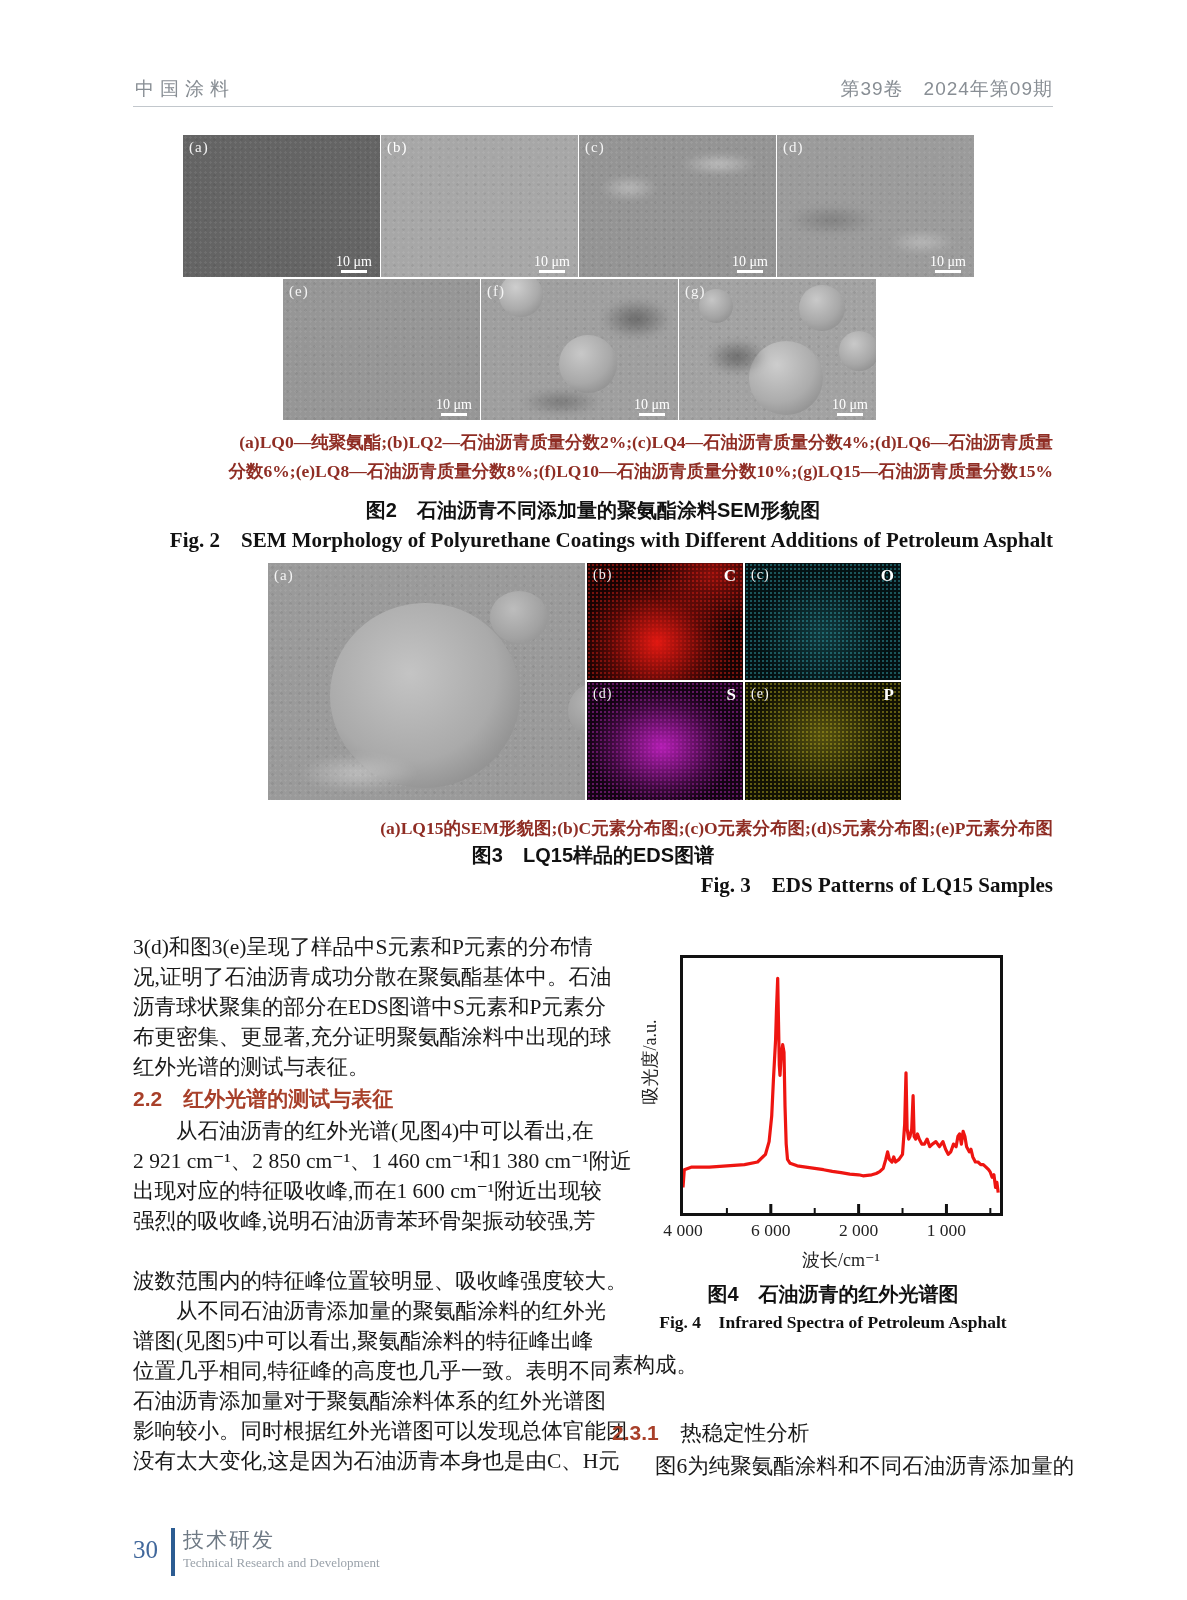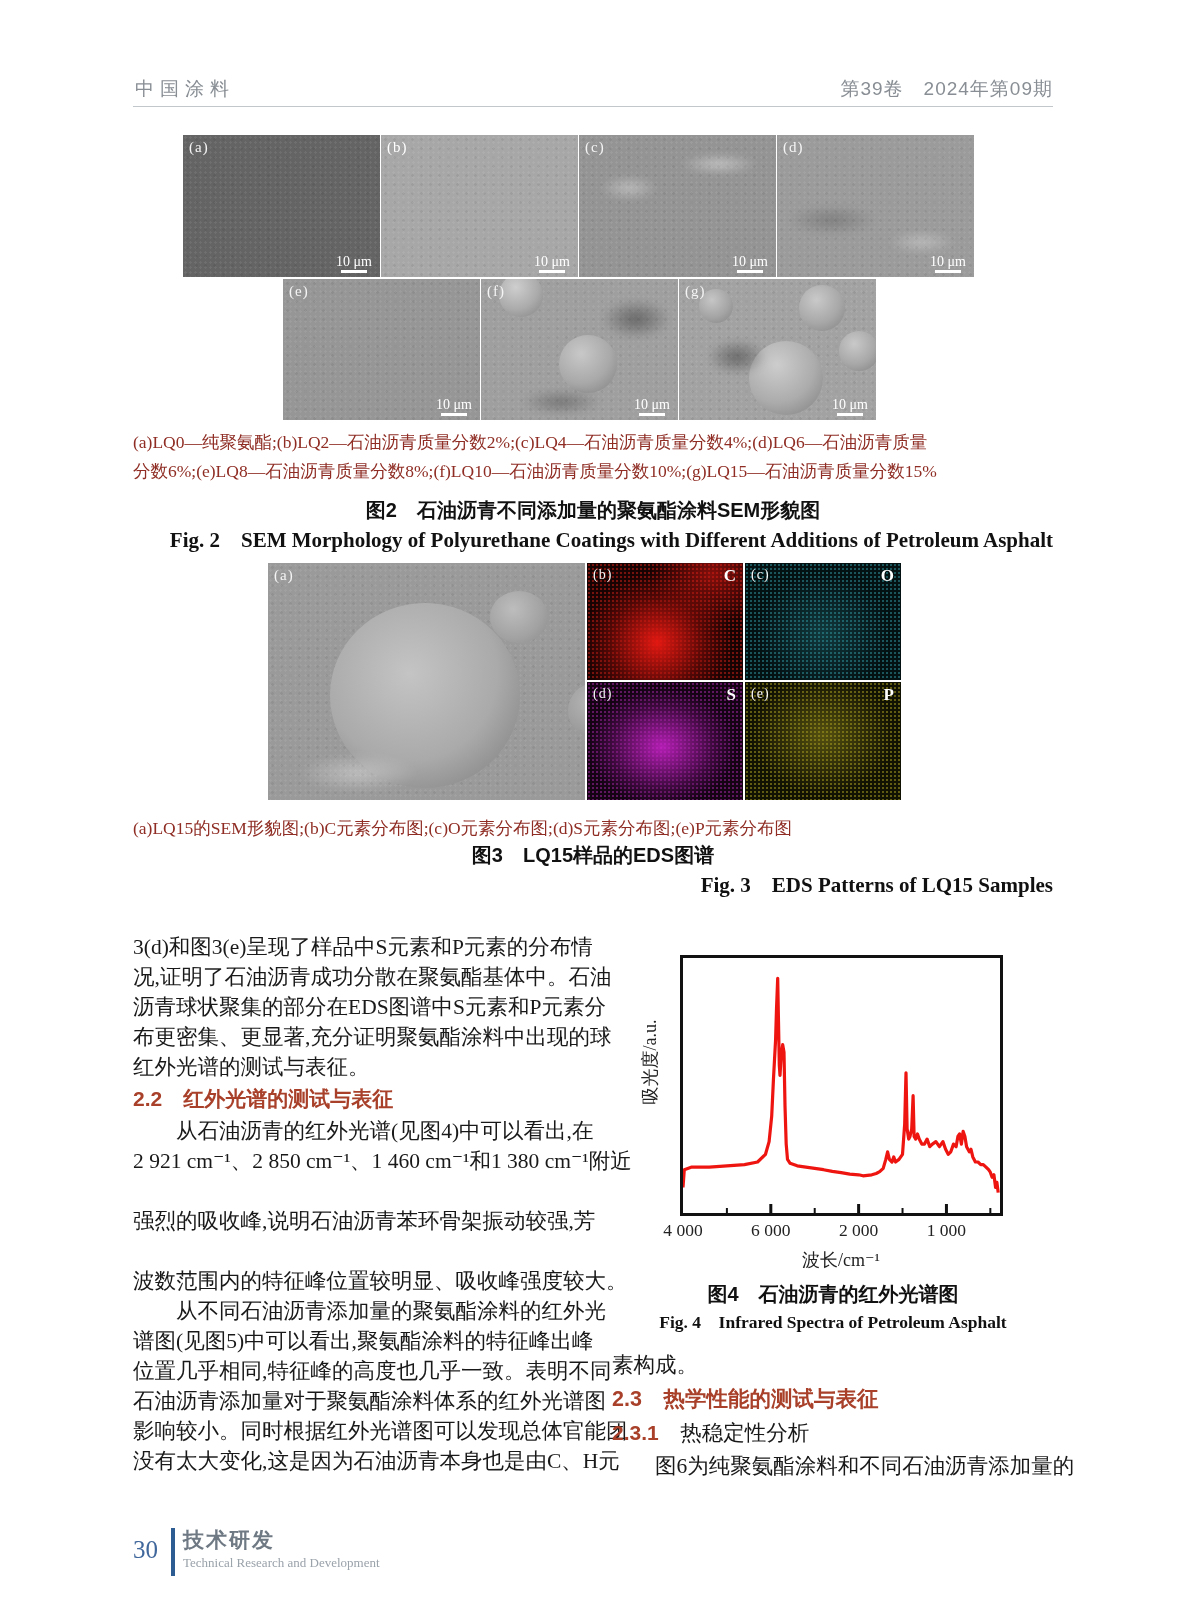--- a/index.html
+++ b/index.html
@@ -20,22 +20,22 @@
        background-size:5px 5px,9px 9px;}
   .plabel{position:absolute;left:6px;top:4px;color:#f5f5f5;font-size:15px;
           font-family:"Liberation Serif",serif;letter-spacing:1px;}
   .scale{position:absolute;right:8px;bottom:4px;color:#ffffff;font-size:14px;
          font-family:"Liberation Serif",serif;text-align:center;line-height:15px;}
   .scale .bar{display:block;margin:1px auto 0 auto;width:26px;height:3px;background:#ffffff;}
   .sph{position:absolute;border-radius:50%;}
   .dk{position:absolute;border-radius:50%;filter:blur(3px);}
 
   
-  .redcap{position:absolute;left:133px;width:920px;text-align:left;color:#8f2d24;
-          font-size:17.5px;font-family:"Liberation Serif",serif;}
+  .redcap{position:absolute;left:133px;width:920px;text-align:right;color:#8f2d24;
+          font-size:17.5px;font-family:"Liberation Serif",serif;font-weight:bold;}
   .ftitle-zh{position:absolute;left:133px;width:920px;text-align:center;color:#111;
              font-weight:bold;font-size:20px;font-family:"Liberation Sans","DejaVu Sans",sans-serif;}
   .ftitle-en{position:absolute;left:133px;width:920px;text-align:right;color:#111;
              font-weight:bold;font-size:21px;font-family:"Liberation Serif",serif;}
 
   
   .eds{position:absolute;overflow:hidden;}
   .eds .el{position:absolute;right:7px;top:3px;color:#fff;font-size:17px;font-weight:bold;
            font-family:"Liberation Serif",serif;}
   .eds .plabel{font-size:14px;}
@@ -62,21 +62,21 @@
         color:#111;font-family:"Liberation Sans","DejaVu Sans",sans-serif;}
   .f4en{position:absolute;left:0;top:1310px;width:442px;text-align:center;font-weight:bold;font-size:17.5px;color:#111;}
 
   .rline{position:absolute;left:0;width:442px;height:32px;font-size:21.5px;line-height:32px;white-space:nowrap;}
 
   
   .foot{position:absolute;left:133px;top:1490px;width:400px;height:60px;
         font-family:"Liberation Sans","DejaVu Sans",sans-serif;margin-top:36px;}
   .foot .pg{position:absolute;left:0;top:10px;font-size:25px;color:#40679b;font-family:"Liberation Serif",serif;}
   .foot .vbar{position:absolute;left:38px;top:2px;width:3.5px;height:48px;background:#2c5c92;}
-  .foot .sz{position:absolute;left:50px;top:0;font-size:21px;font-weight:bold;color:#6e7984;letter-spacing:2px;}
+  .foot .sz{position:absolute;left:50px;top:0;font-size:21px;font-weight:normal;color:#6e7984;letter-spacing:2px;}
   .foot .se{position:absolute;left:50px;top:29px;font-size:13px;color:#9aa2aa;font-family:"Liberation Serif",serif;}
 </style>
 </head>
 <body>
 
 <div id="page">
 
   <div class="hdr">
     <span class="jn">中国涂料</span>
     <span class="iss">第39卷　2024年第09期</span>
@@ -177,20 +177,21 @@
 
   <div class="colL">
     <div class="tline fill" style="top:0px;">3(d)和图3(e)呈现了样品中S元素和P元素的分布情</div>
     <div class="tline fill" style="top:30px;">况,证明了石油沥青成功分散在聚氨酯基体中。石油</div>
     <div class="tline fill" style="top:60px;">沥青球状聚集的部分在EDS图谱中S元素和P元素分</div>
     <div class="tline fill" style="top:90px;">布更密集、更显著,充分证明聚氨酯涂料中出现的球</div>
     <div class="tline" style="top:120px;">红外光谱的测试与表征。</div>
     <div class="tline h-red" style="top:152px;">2.2　红外光谱的测试与表征</div>
     <div class="tline fill" style="top:184px;">　　从石油沥青的红外光谱(见图4)中可以看出,在</div>
     <div class="tline fill" style="top:214px;">2 921 cm⁻¹、2 850 cm⁻¹、1 460 cm⁻¹和1 380 cm⁻¹附近</div>
+    <div class="tline fill" style="top:244px;">出现对应的特征吸收峰,而在1 600 cm⁻¹附近出现较</div>
     <div class="tline fill" style="top:274px;">强烈的吸收峰,说明石油沥青苯环骨架振动较强,芳</div>
     <div class="tline" style="top:334px;">波数范围内的特征峰位置较明显、吸收峰强度较大。</div>
     <div class="tline fill" style="top:364px;">　　从不同石油沥青添加量的聚氨酯涂料的红外光</div>
     <div class="tline fill" style="top:394px;">谱图(见图5)中可以看出,聚氨酯涂料的特征峰出峰</div>
     <div class="tline fill" style="top:424px;">位置几乎相同,特征峰的高度也几乎一致。表明不同</div>
     <div class="tline fill" style="top:454px;">石油沥青添加量对于聚氨酯涂料体系的红外光谱图</div>
     <div class="tline fill" style="top:484px;">影响较小。同时根据红外光谱图可以发现总体官能团</div>
     <div class="tline fill" style="top:514px;">没有太大变化,这是因为石油沥青本身也是由C、H元</div>
   </div>
 
@@ -212,21 +213,20 @@
         <span style="left: 0px;">4 000</span>
         <span style="left: 87.8px;">6 000</span>
         <span style="left: 175.6px;">2 000</span>
         <span style="left: 263.4px;">1 000</span>
       </div>
     <div class="xlab">波长/cm⁻¹</div>
     <div class="f4zh">图4　石油沥青的红外光谱图</div>
     <div class="f4en">Fig. 4　Infrared Spectra of Petroleum Asphalt</div>
 
     <div class="rline" style="top:1349px;">素构成。</div>
-    <div class="rline h-red" style="top:1383px;">2.3　热学性能的测试与表征</div>
     <div class="rline" style="top:1417px;"><span class="h-red" style="font-family:'Liberation Sans',sans-serif;">2.3.1</span><span>　热稳定性分析</span></div>
     <div class="rline" style="top:1450px;">　　图6为纯聚氨酯涂料和不同石油沥青添加量的</div>
   </div>
 
   <div class="foot">
     <span class="pg">30</span>
     <span class="vbar"></span>
     <span class="sz">技术研发</span>
     <span class="se">Technical Research and Development</span>
   </div>

